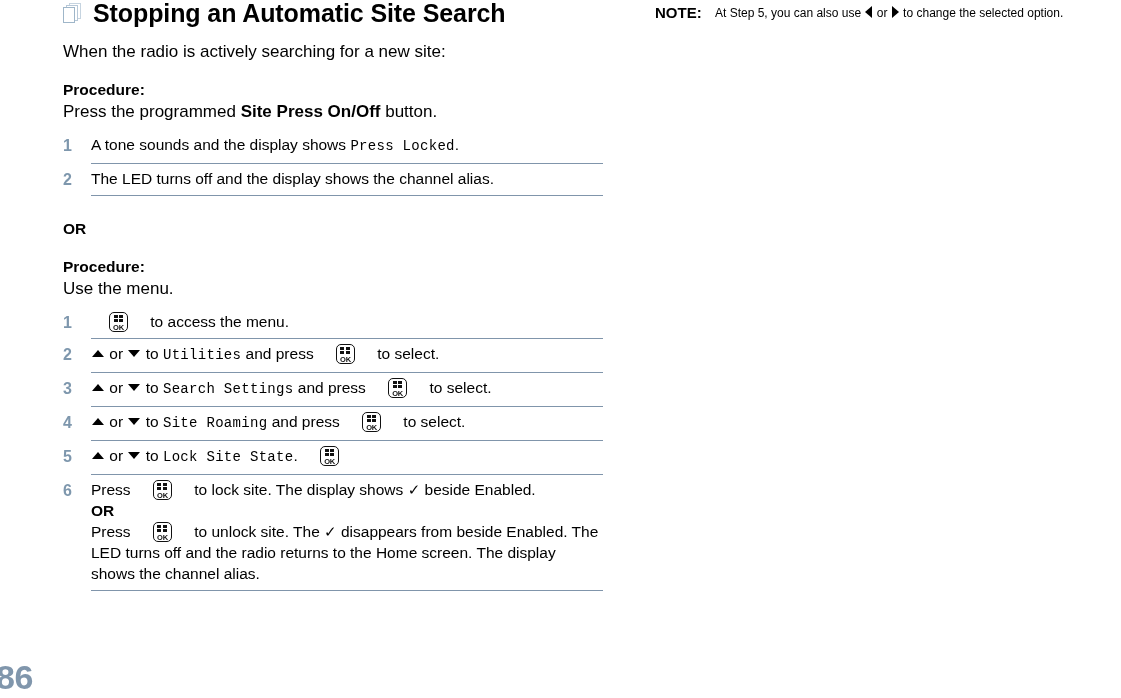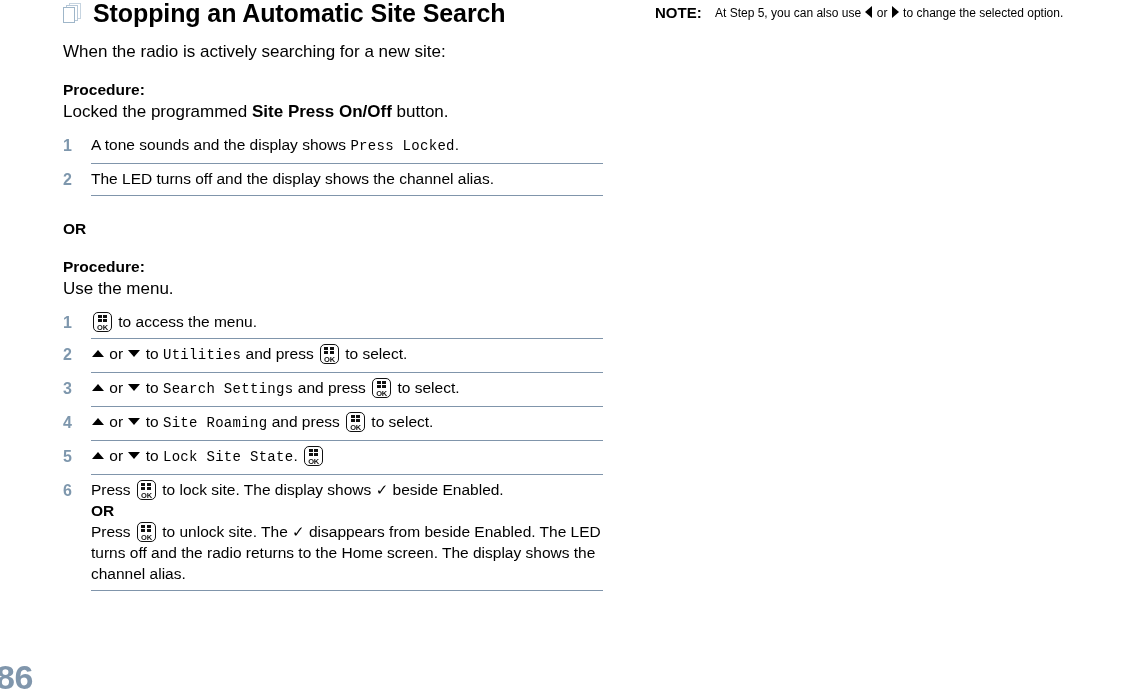--- a/index.html
+++ b/index.html
@@ -129,21 +129,21 @@
     display: block;
   }
 
   
   .ok-key {
     display: inline-block;
     position: relative;
     width: 19px;
     height: 20px;
     vertical-align: -5px;
-    margin: 0 2px;
+    margin: 0 18px;
     border-radius: 6px;
   }
   .ok-key .frame {
     position: absolute;
     inset: 0;
     border: 1.6px solid #111;
     border-radius: 5px;
     box-sizing: border-box;
     background: #fff;
   }
@@ -256,21 +256,21 @@
         <span class="pg pg2"></span>
         <span class="pg pg3"></span>
       </span>
       <span class="heading-text">Stopping an Automatic Site Search</span>
     </div>
 
     <p class="para">When the radio is actively searching for a new site:</p>
 
     <p class="proc-label">Procedure:</p>
     <p class="para tight">
-      <span>Locked the programmed </span><span class="bold">Site Press On/Off</span><span> button.</span>
+      <span>Press the programmed </span><span class="bold">Site Press On/Off</span><span> button.</span>
     </p>
 
     <div class="steps">
       <div class="step">
         <span class="step-num">1</span>
         <span class="step-body"><span>A tone sounds and the display shows </span><span class="mono">Press Locked</span><span>.</span></span>
       </div>
       <div class="step">
         <span class="step-num">2</span>
         <span class="step-body"><span>The LED turns off and the display shows the channel alias.</span></span>

